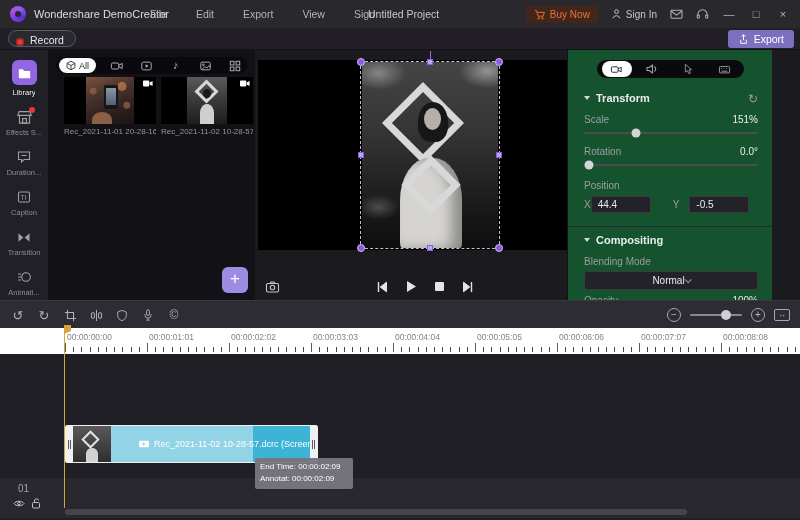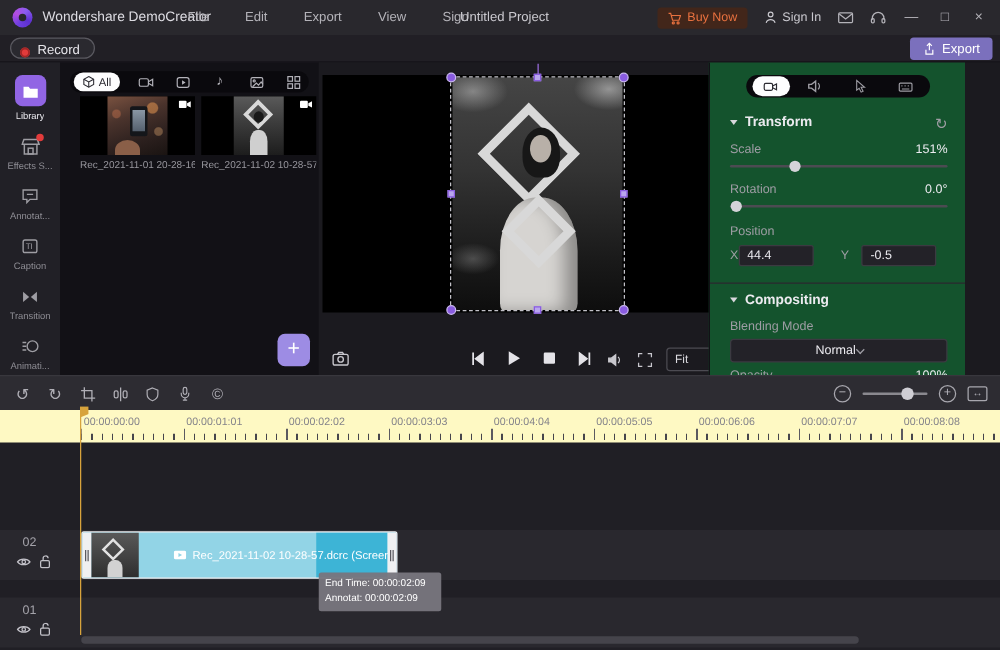--- a/index.html
+++ b/index.html
@@ -153,21 +153,21 @@
   .zoom-circle { width:14px; height:14px; border:1px solid #a8a7ae; border-radius:50%; color:#b8b7be;
                  font-size:10px; line-height:12px; text-align:center; }
   .zoom-slider { position:relative; width:52px; height:2px; background:#8a898f; border-radius:1px; }
   .zoom-slider .knob { position:absolute; left:70%; top:50%; width:10px; height:10px; border-radius:50%;
                  background:#cfced4; transform:translate(-50%,-50%); }
   .fit-width { width:16px; height:12px; border:1px solid #a8a7ae; border-radius:2px; color:#b8b7be;
                  font-size:8px; line-height:10px; text-align:center; }
 
   
   .timeline { position:absolute; top:328px; left:0; width:800px; height:192px; background:#201f25; }
-  .ruler { position:absolute; top:0; left:0; right:0; height:26px; background:#fef9c3; }
+  .ruler { position:absolute; top:0; left:0; right:0; height:26px; background:#ffffff; }
   .rlabels span { position:absolute; top:4px; font-size:8.5px; color:#84838a; white-space:nowrap; }
   .rlabels span:nth-child(1){left:67px} .rlabels span:nth-child(2){left:149px}
   .rlabels span:nth-child(3){left:231px} .rlabels span:nth-child(4){left:313px}
   .rlabels span:nth-child(5){left:395px} .rlabels span:nth-child(6){left:477px}
   .rlabels span:nth-child(7){left:559px} .rlabels span:nth-child(8){left:641px}
   .rlabels span:nth-child(9){left:723px}
   .ticks-minor { position:absolute; left:65px; right:0; bottom:2px; height:5px;
       background:repeating-linear-gradient(90deg,#46454c 0 1px,transparent 1px 8.2px); }
   .ticks-major { position:absolute; left:65px; right:0; bottom:2px; height:9px;
       background:repeating-linear-gradient(90deg,#5b5a61 0 1px,transparent 1px 82px); }
@@ -282,21 +282,21 @@
         </div>
         <span class="side-label">Effects S...</span>
       </div>
       <div class="side-item">
         <div class="gray-ico">
           <svg width="14" height="14" viewBox="0 0 14 14" fill="none" stroke="currentColor" stroke-width="1.1">
               <path d="M1.5 2h11v7.5H7L4.5 12V9.5h-3z"></path>
               <path d="M4.5 5.5h5"></path>
             </svg>
         </div>
-        <span class="side-label">Annotat...</span>
+        <span class="side-label">Duration...</span>
       </div>
       <div class="side-item">
         <div class="gray-ico">
           <svg width="14" height="14" viewBox="0 0 14 14" fill="none" stroke="currentColor" stroke-width="1.1">
               <rect x="1.5" y="2" width="11" height="10" rx="1.5"></rect>
               <text x="3.5" y="9.6" font-size="6.5" fill="currentColor" stroke="none" font-family="Liberation Sans,sans-serif">TI</text>
             </svg>
         </div>
         <span class="side-label">Caption</span>
       </div>
@@ -434,33 +434,20 @@
               <path d="M2 1 11 6.5 2 12z"></path>
             </svg>
           <svg width="11" height="11" viewBox="0 0 11 11" fill="currentColor">
               <rect x="1" y="1" width="9" height="9" rx="1"></rect>
             </svg>
           <svg width="11" height="12" viewBox="0 0 11 12" fill="currentColor" stroke="currentColor">
               <path d="M9.5 1v10" stroke-width="1.4" fill="none"></path>
               <path d="M1.5 1.2 7.8 6l-6.3 4.8z"></path>
             </svg>
         </div>
-        <div class="tc-right">
-          <svg width="13" height="12" viewBox="0 0 13 12" fill="none" stroke="currentColor" stroke-width="1.1">
-              <path d="M1 4.5h2.2L6.5 2v8L3.2 7.5H1z" fill="currentColor"></path>
-              <path d="M8.5 3.5a3.6 3.6 0 0 1 0 5"></path>
-            </svg>
-          <svg width="12" height="12" viewBox="0 0 14 14" fill="none" stroke="currentColor" stroke-width="1.2">
-              <path d="M1 4.5V1h3.5M9.5 1H13v3.5M13 9.5V13H9.5M4.5 13H1V9.5"></path>
-            </svg>
-          <div class="fit-select">
-            <span>Fit</span>
-            <span class="chev"></span>
-          </div>
-        </div>
       </div>
     </div>
 
     <div class="props">
       <div class="props-tabs">
         <div class="ptab active">
           <svg width="13" height="11" viewBox="0 0 15 14" fill="none" stroke="#2a2930" stroke-width="1.2">
               <rect x="1" y="3.5" width="8.5" height="7" rx="1.5"></rect>
               <path d="M9.5 6.2 13.5 4v6l-4-2.2"></path>
             </svg>
@@ -589,33 +576,20 @@
         <span>00:00:04:04</span>
         <span>00:00:05:05</span>
         <span>00:00:06:06</span>
         <span>00:00:07:07</span>
         <span>00:00:08:08</span>
       </div>
       <div class="ticks-minor"></div>
       <div class="ticks-major"></div>
     </div>
 
-    <div class="track-row row-02">
-      <div class="track-head">
-        <span class="track-num">02</span>
-        <svg class="track-eye" width="12" height="9" viewBox="0 0 12 9" fill="none" stroke="currentColor" stroke-width="1">
-            <path d="M1 4.5C3 1.5 9 1.5 11 4.5 9 7.5 3 7.5 1 4.5z"></path>
-            <circle cx="6" cy="4.5" r="1.4"></circle>
-          </svg>
-        <svg class="track-lock" width="10" height="11" viewBox="0 0 10 11" fill="none" stroke="currentColor" stroke-width="1">
-            <rect x="1.5" y="4.5" width="7" height="5.5" rx="1"></rect>
-            <path d="M3.5 4.5V3a2 2 0 0 1 4-.4"></path>
-          </svg>
-      </div>
-    </div>
 
     <div class="track-row row-01">
       <div class="track-head">
         <span class="track-num">01</span>
         <svg class="track-eye" width="12" height="9" viewBox="0 0 12 9" fill="none" stroke="currentColor" stroke-width="1">
             <path d="M1 4.5C3 1.5 9 1.5 11 4.5 9 7.5 3 7.5 1 4.5z"></path>
             <circle cx="6" cy="4.5" r="1.4"></circle>
           </svg>
         <svg class="track-lock" width="10" height="11" viewBox="0 0 10 11" fill="none" stroke="currentColor" stroke-width="1">
             <rect x="1.5" y="4.5" width="7" height="5.5" rx="1"></rect>

